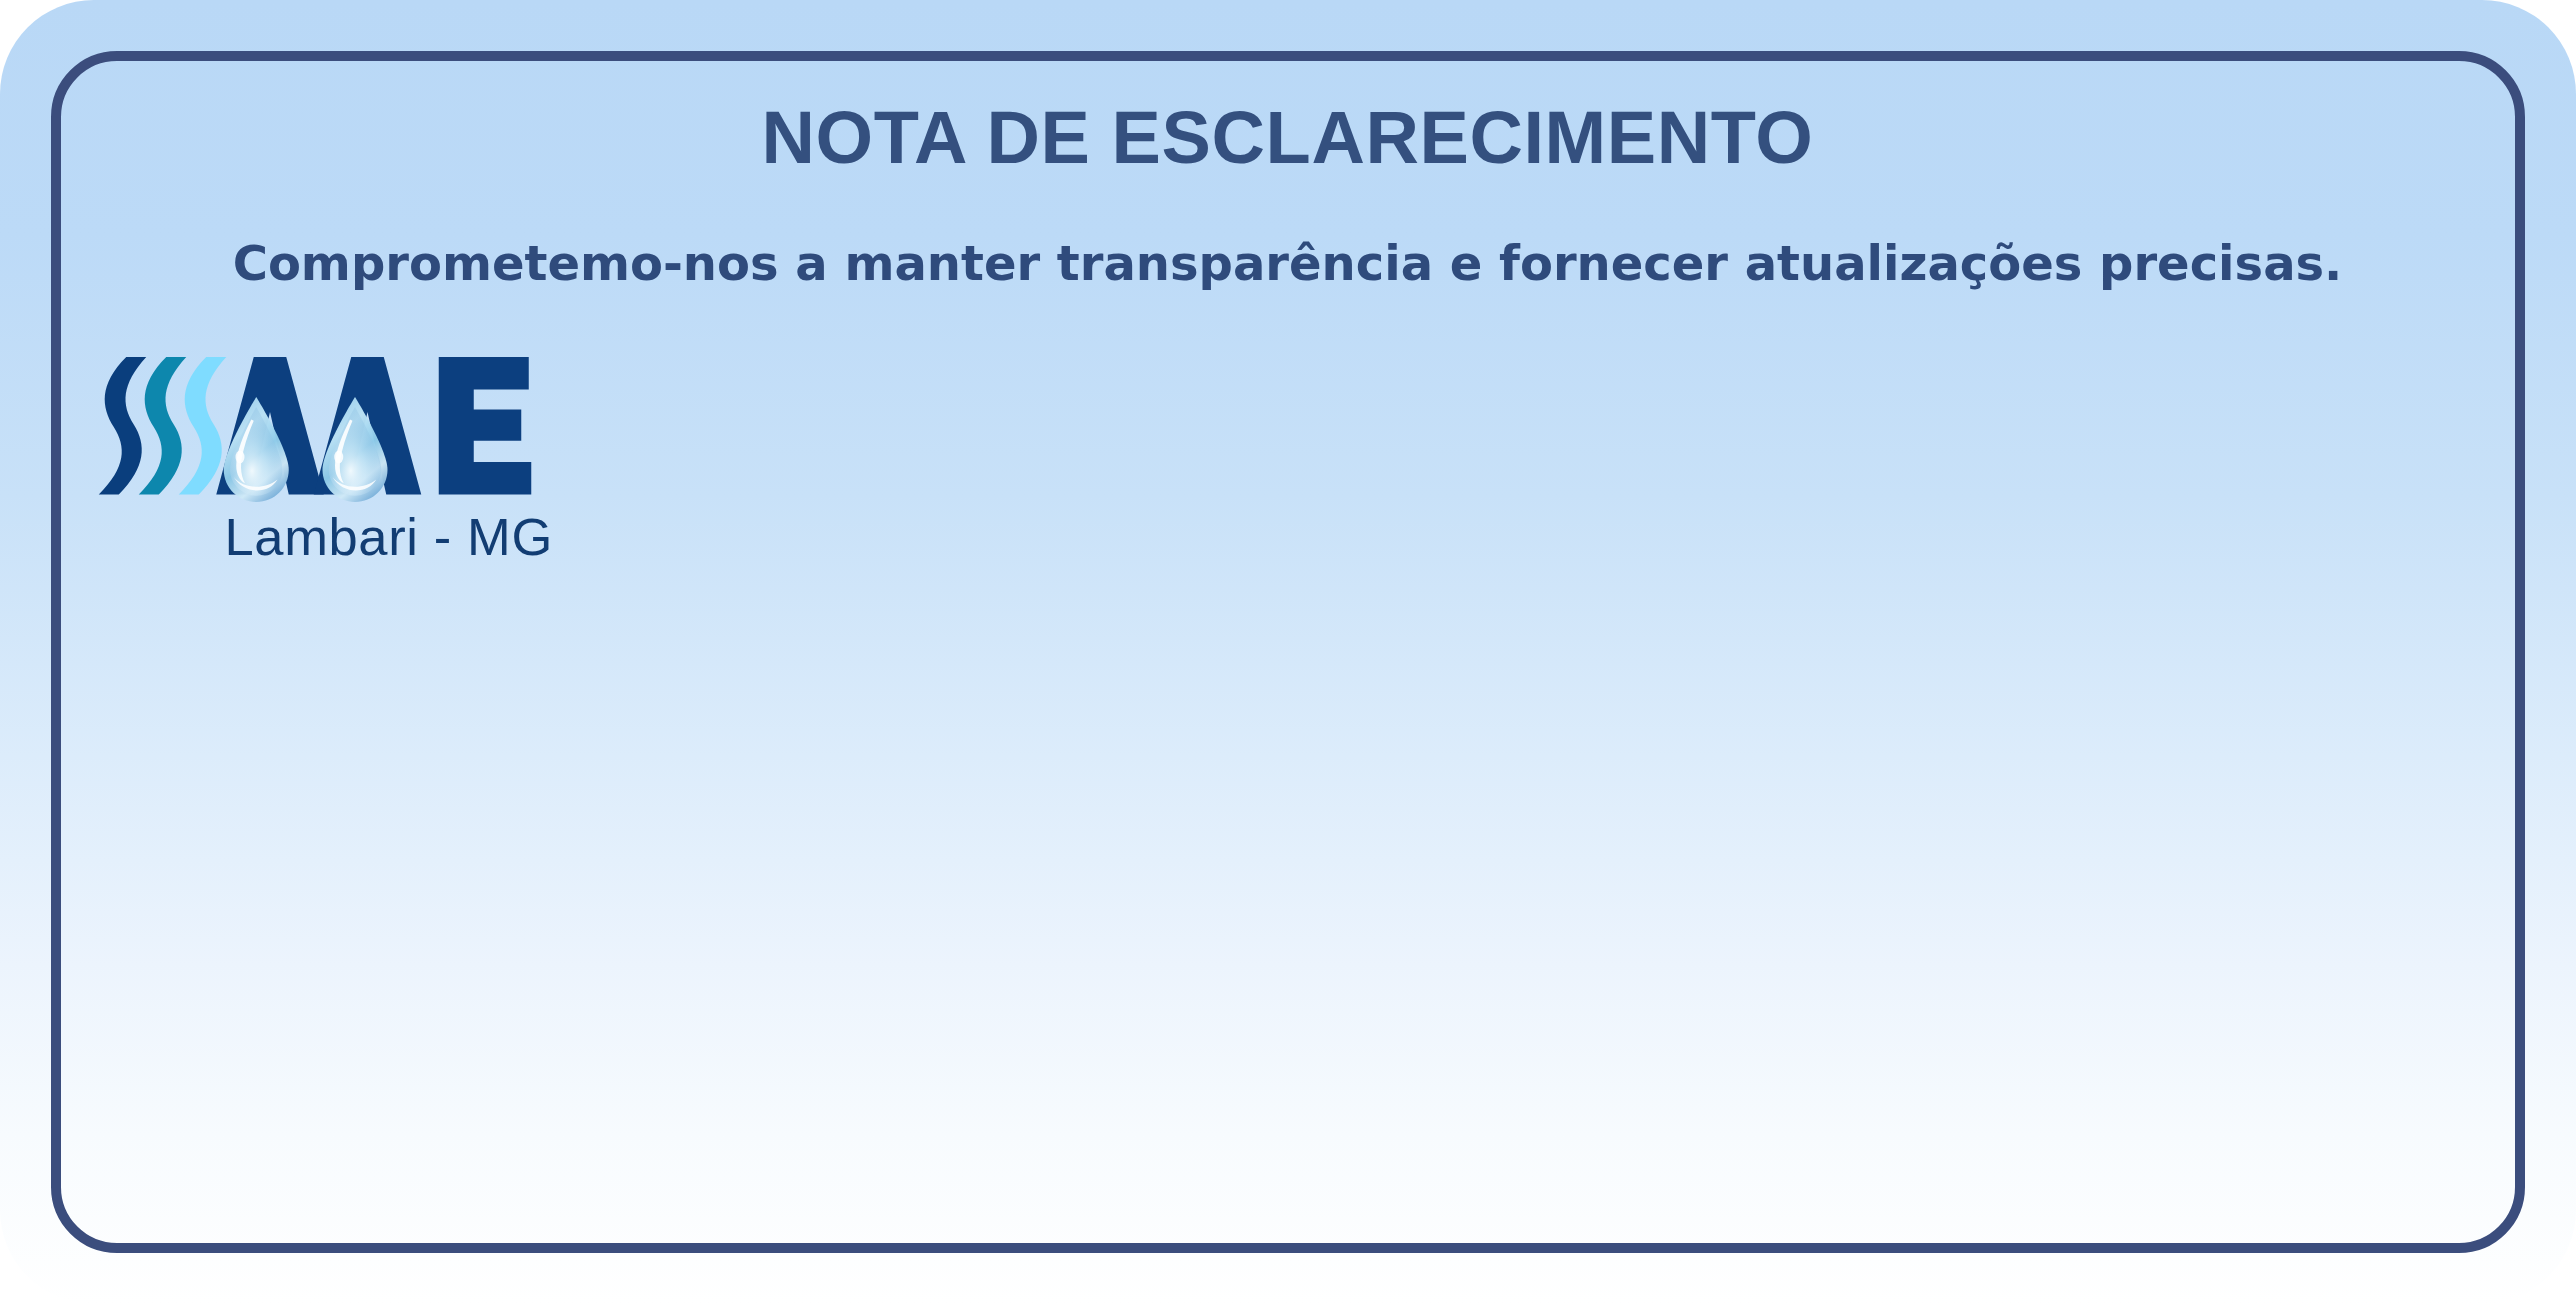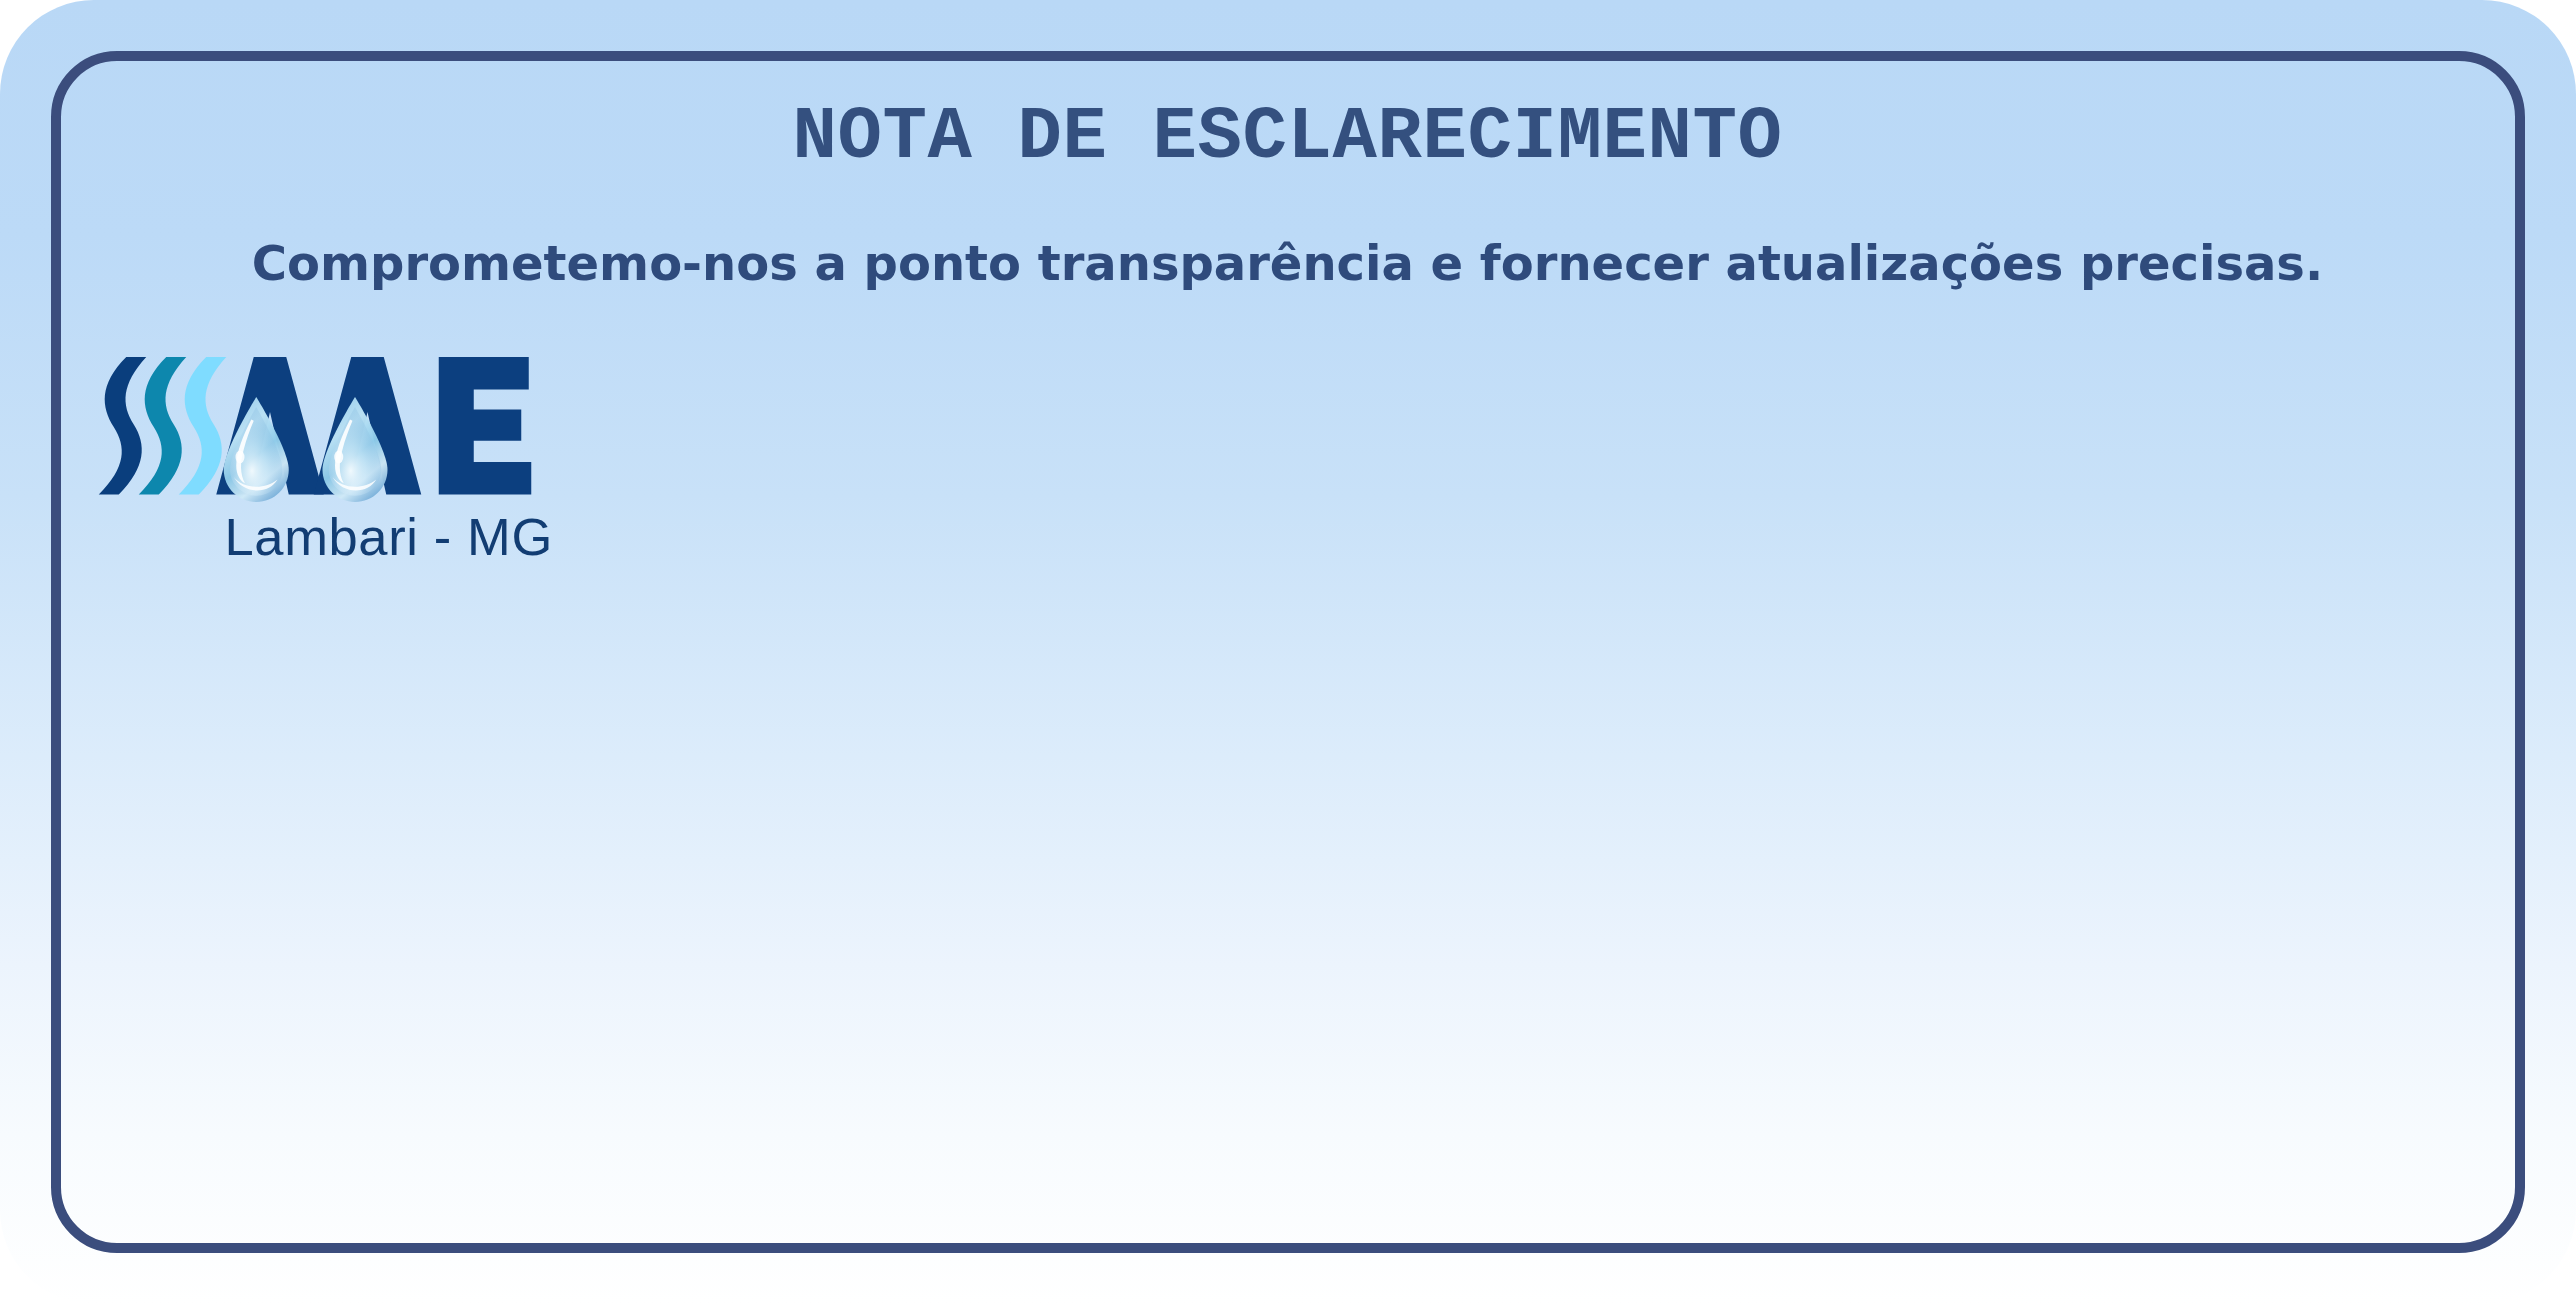--- a/index.html
+++ b/index.html
@@ -53,21 +53,21 @@
     left: 81px;
     top: 69px;
     width: 2413px;
     height: 1167px;
     text-align: center;
   }
 
   #page-title {
     margin: 0;
     padding-top: 30px;
-    font-family: Liberation Mono, monospace;
+    font-family: Liberation Sans, sans-serif;
     font-weight: bold;
     font-size: 74px;
     line-height: 1.05;
     letter-spacing: 0.6px;
     color: #34507f;
     text-align: center;
   }
 
   .body-block {
     font-family: "DejaVu Sans", sans-serif;
@@ -107,21 +107,21 @@
 <body>
 
 <div id="notice-card">
 
   <div id="notice-content">
 
     <h1 id="page-title">NOTA DE ESCLARECIMENTO</h1>
 
 
 
-    <p class="body-block" id="paragraph-commitment">Comprometemo-nos a ponto transparência e fornecer atualizações precisas.</p>
+    <p class="body-block" id="paragraph-commitment">Comprometemo-nos a manter transparência e fornecer atualizações precisas.</p>
 
     <div id="logo-block">
       <svg id="saae-logo" width="538" height="225" viewBox="0 0 430 180" xmlns="http://www.w3.org/2000/svg">
         <defs>
           <linearGradient id="dropGrad" x1="0.25" y1="0" x2="0.75" y2="1">
             <stop offset="0%" stop-color="#9fd3ef"></stop>
             <stop offset="28%" stop-color="#bfe5f7"></stop>
             <stop offset="55%" stop-color="#8ecbe9"></stop>
             <stop offset="78%" stop-color="#cfe9f7"></stop>
             <stop offset="100%" stop-color="#6fa9d6"></stop>

